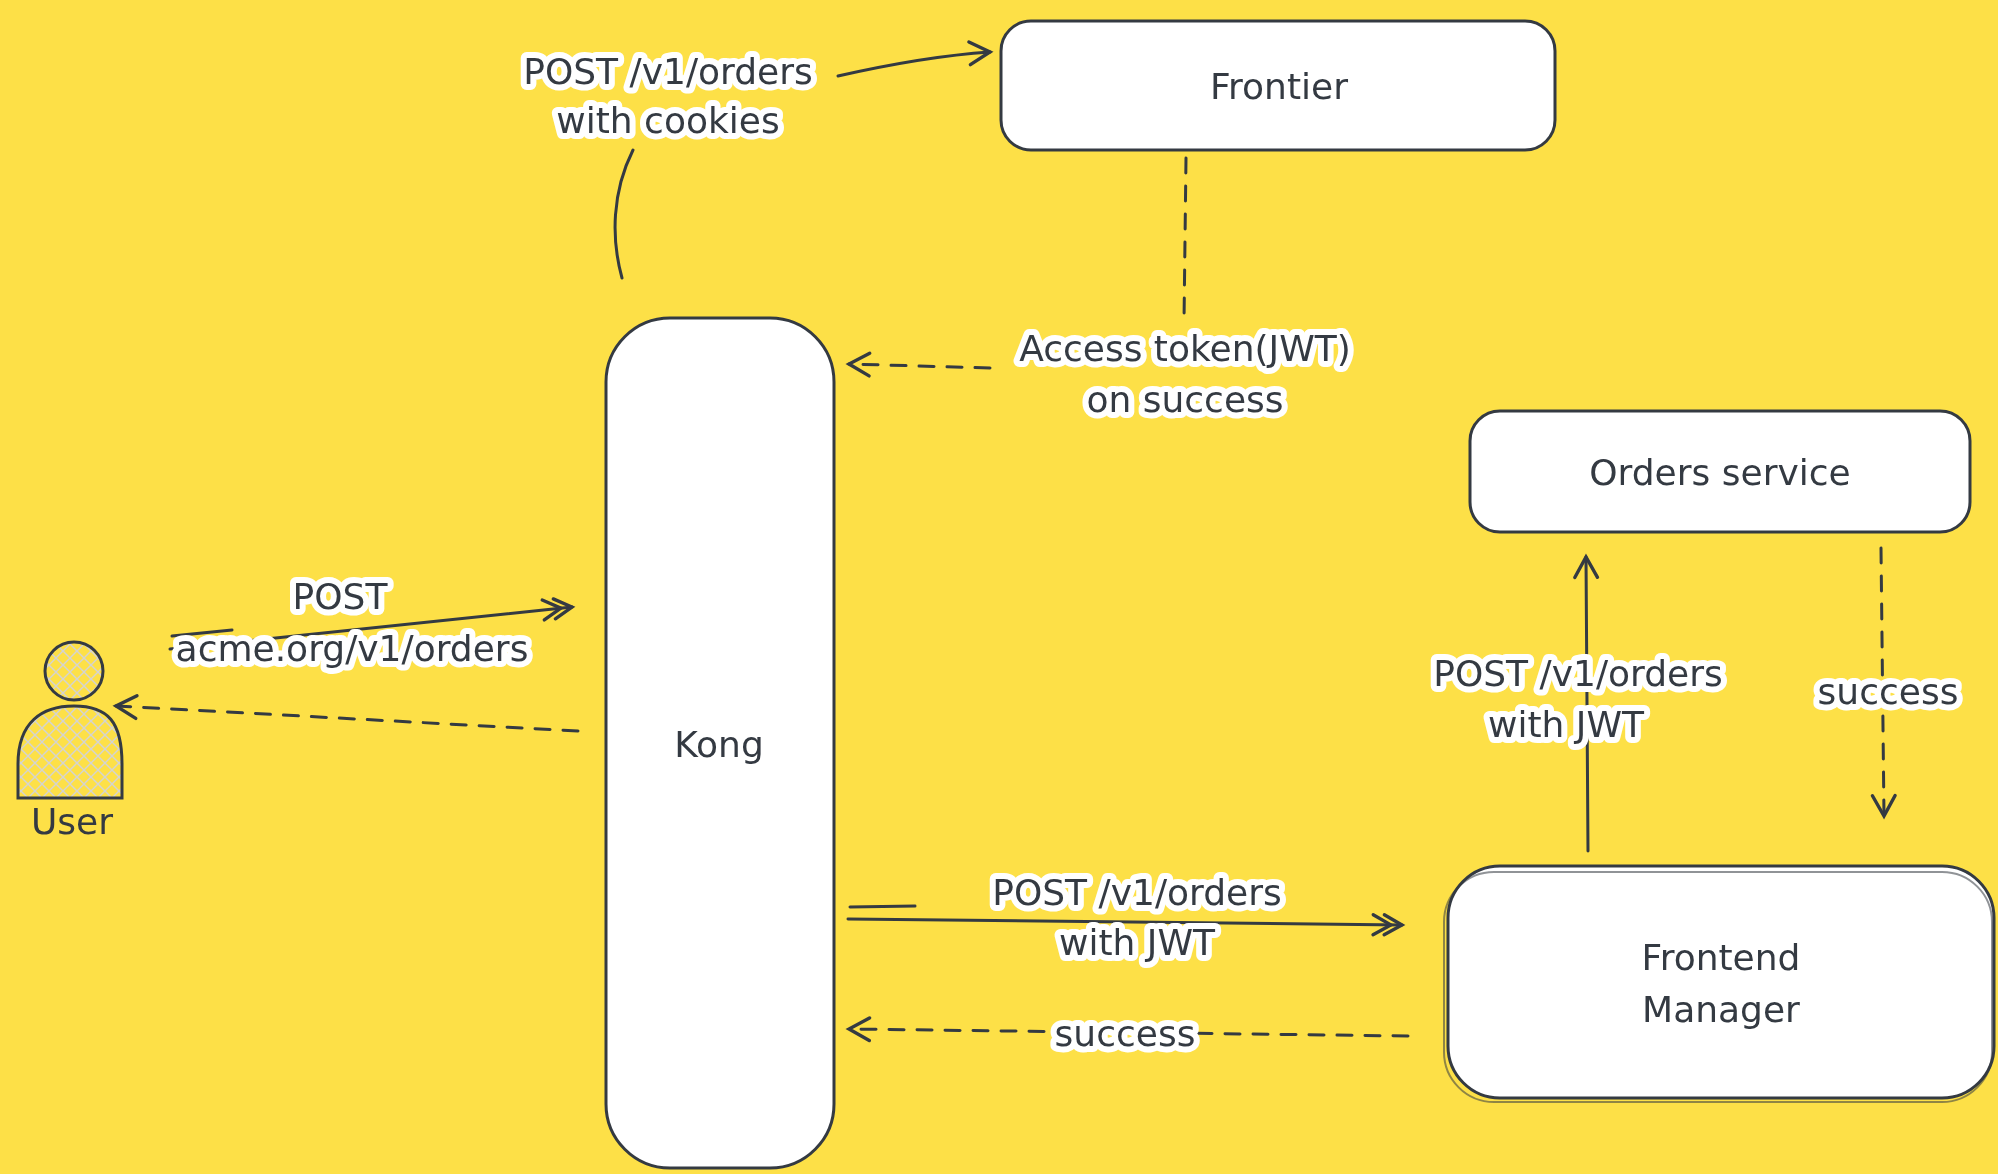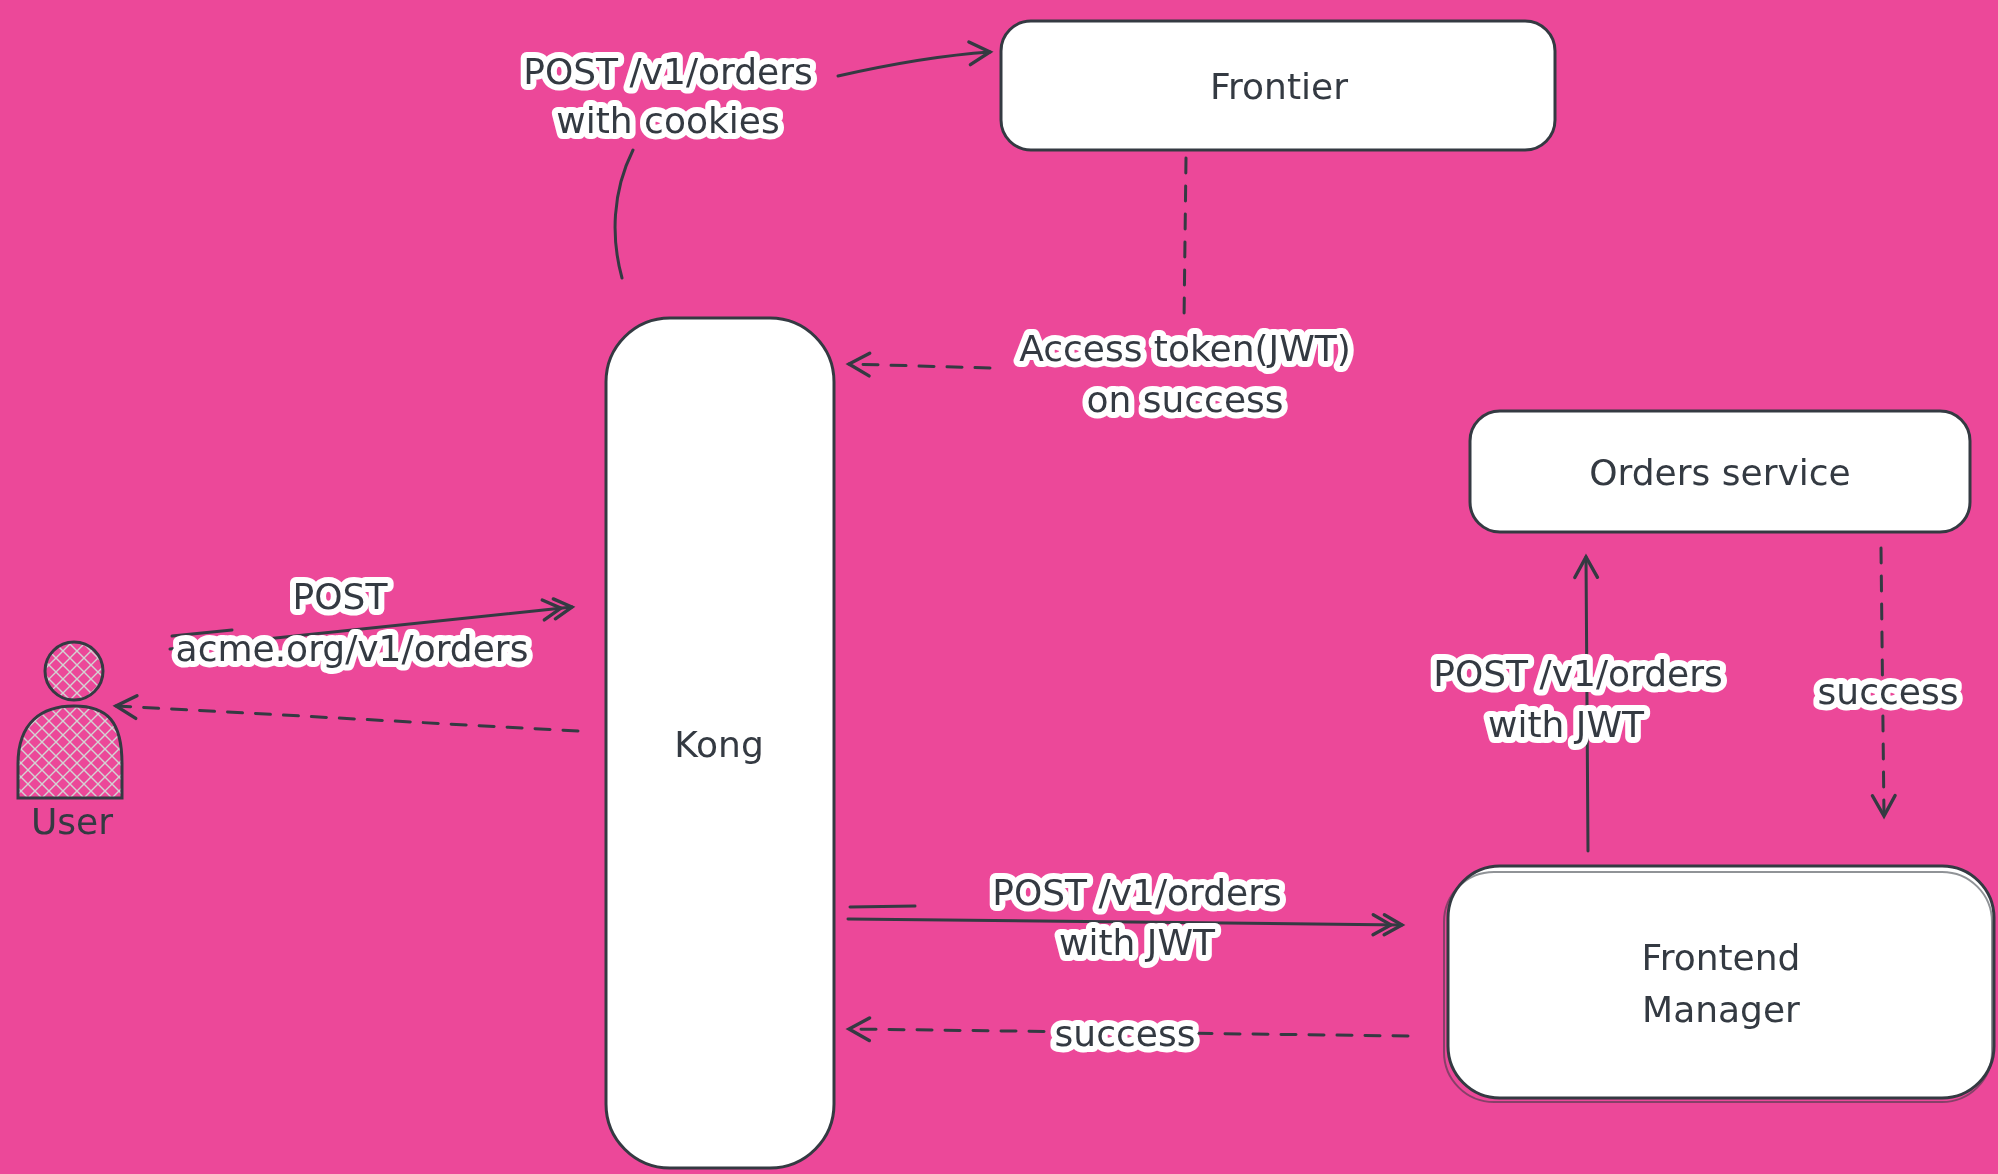--- a/index.html
+++ b/index.html
@@ -4,21 +4,21 @@
 <style>
   html, body {
     margin: 0;
     padding: 0;
     background: #ffffff;
   }
   .canvas {
     position: relative;
     width: 1998px;
     height: 1174px;
-    background: #ec4899;
+    background: #fde047;
   }
   svg { display: block; }
   text {
     font-family: "DejaVu Sans", sans-serif;
     fill: #343a42;
   }
   .node-label {
     font-size: 36px;
     text-anchor: middle;
   }

